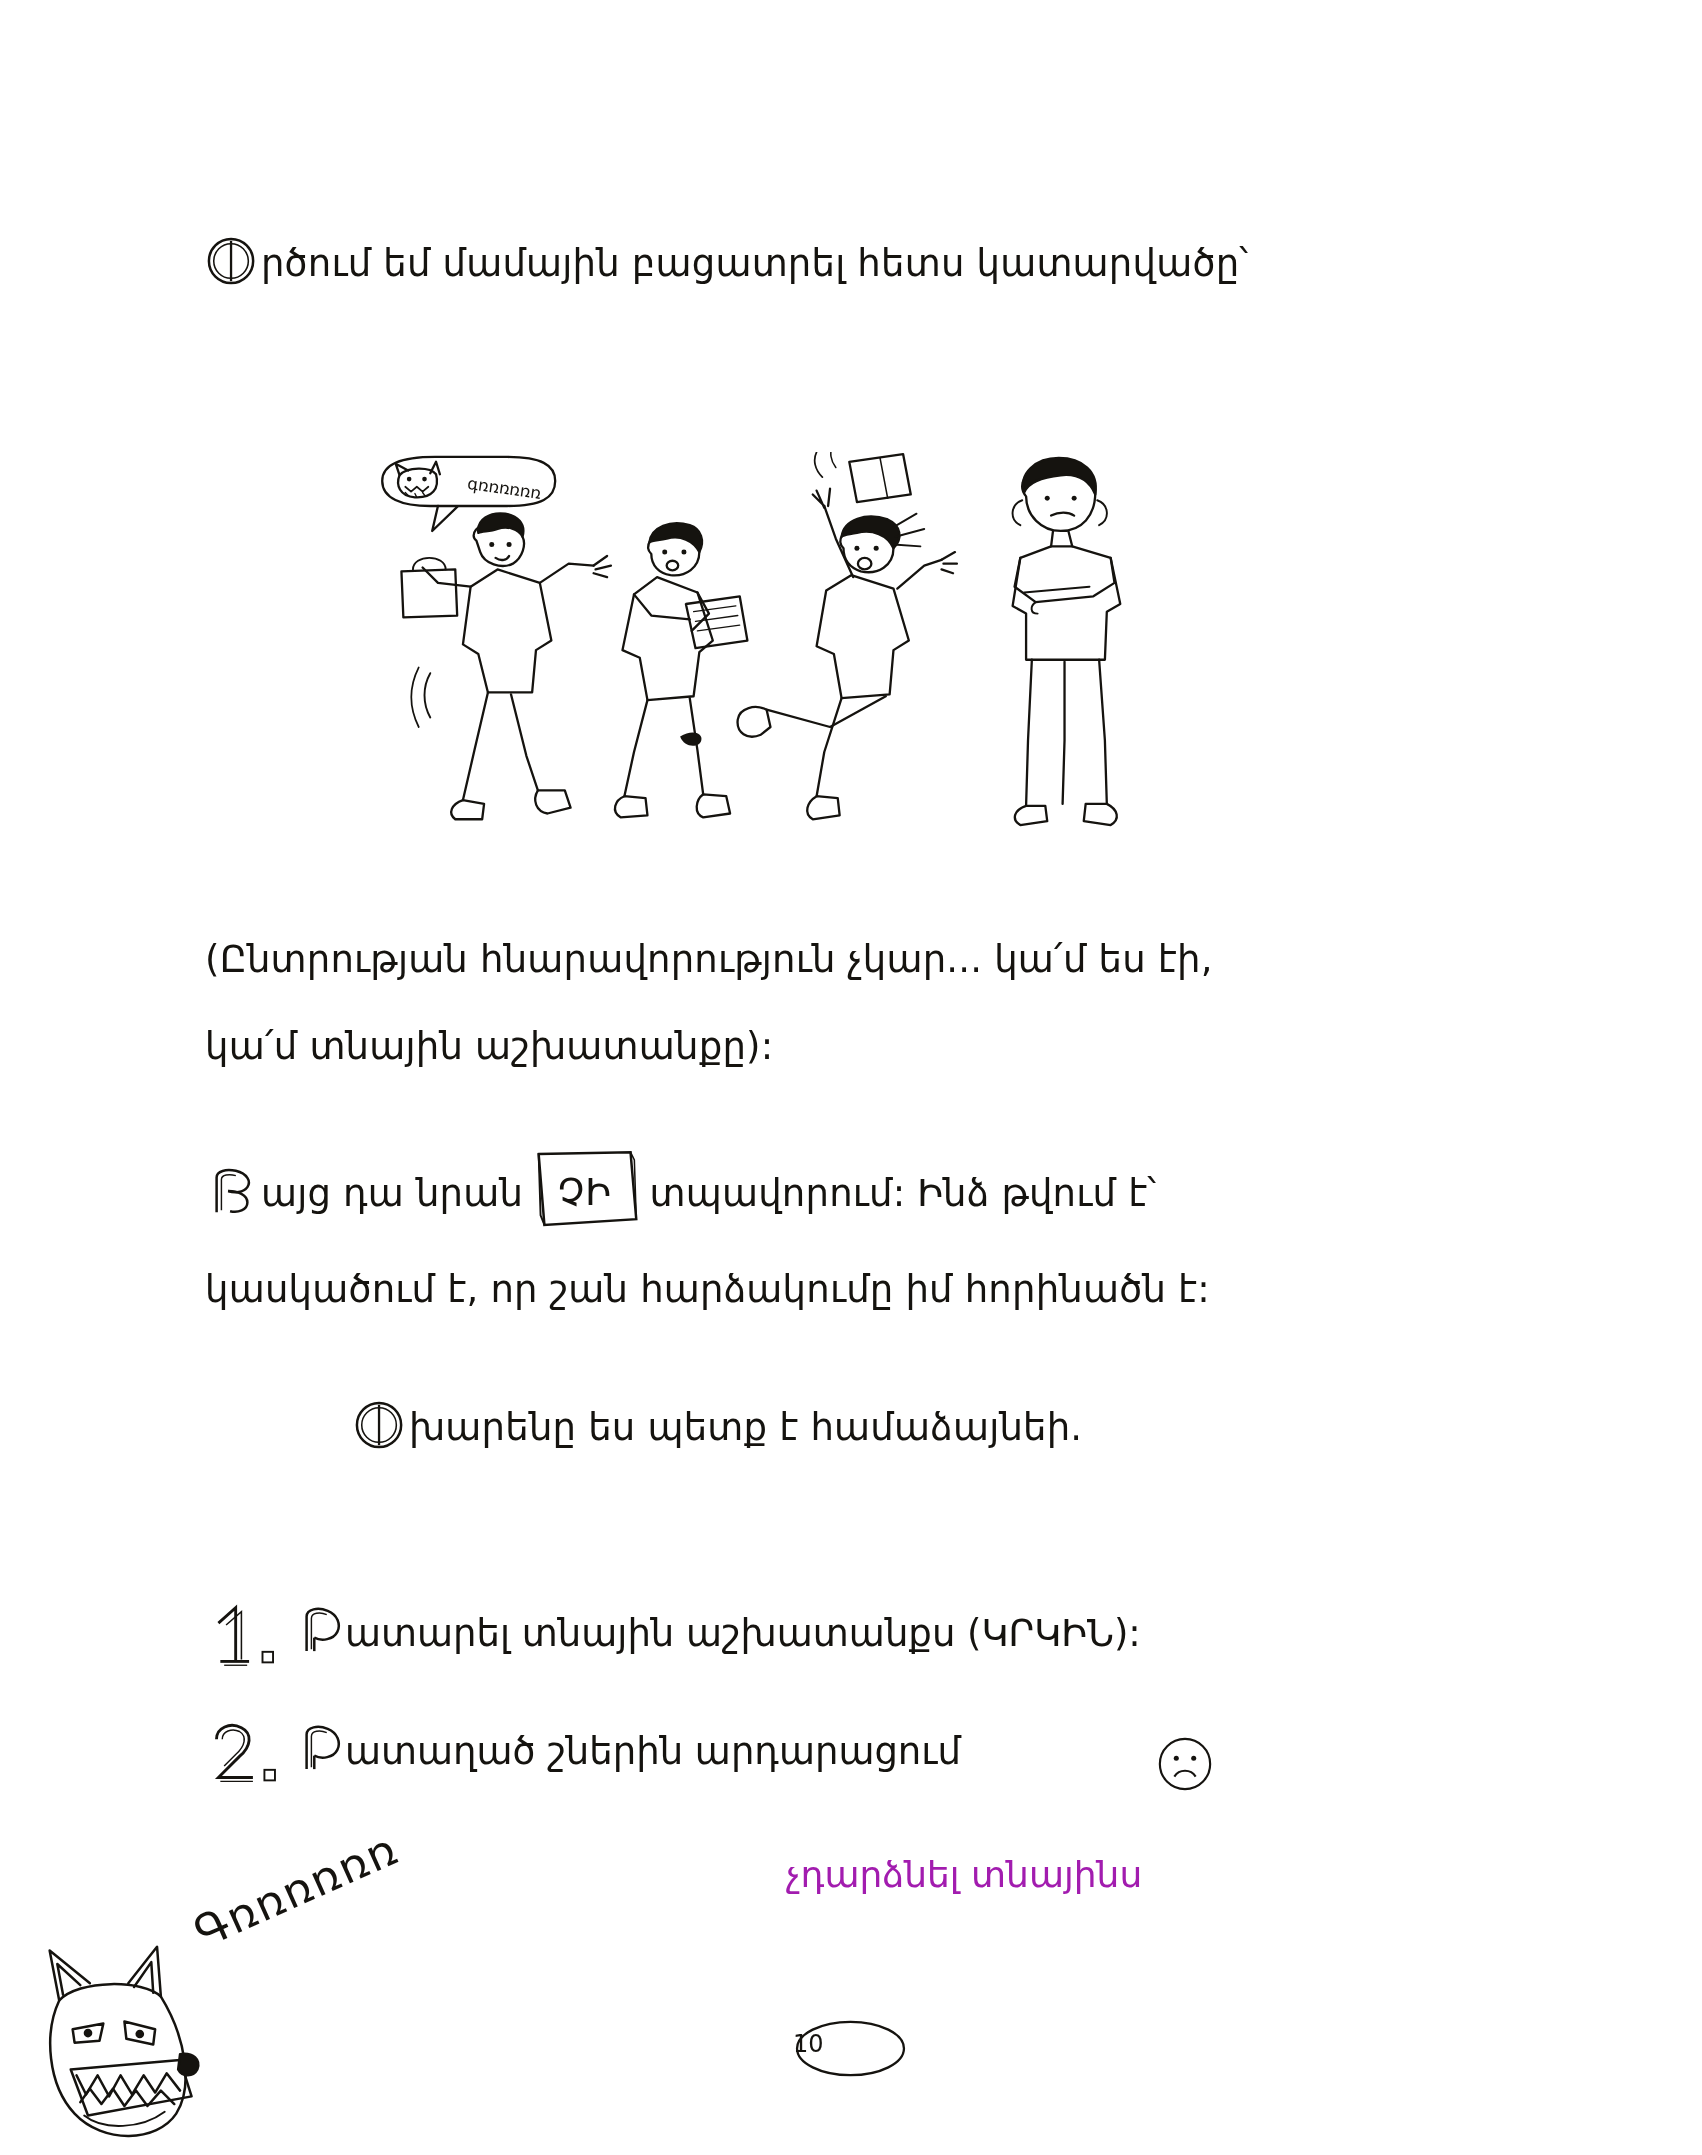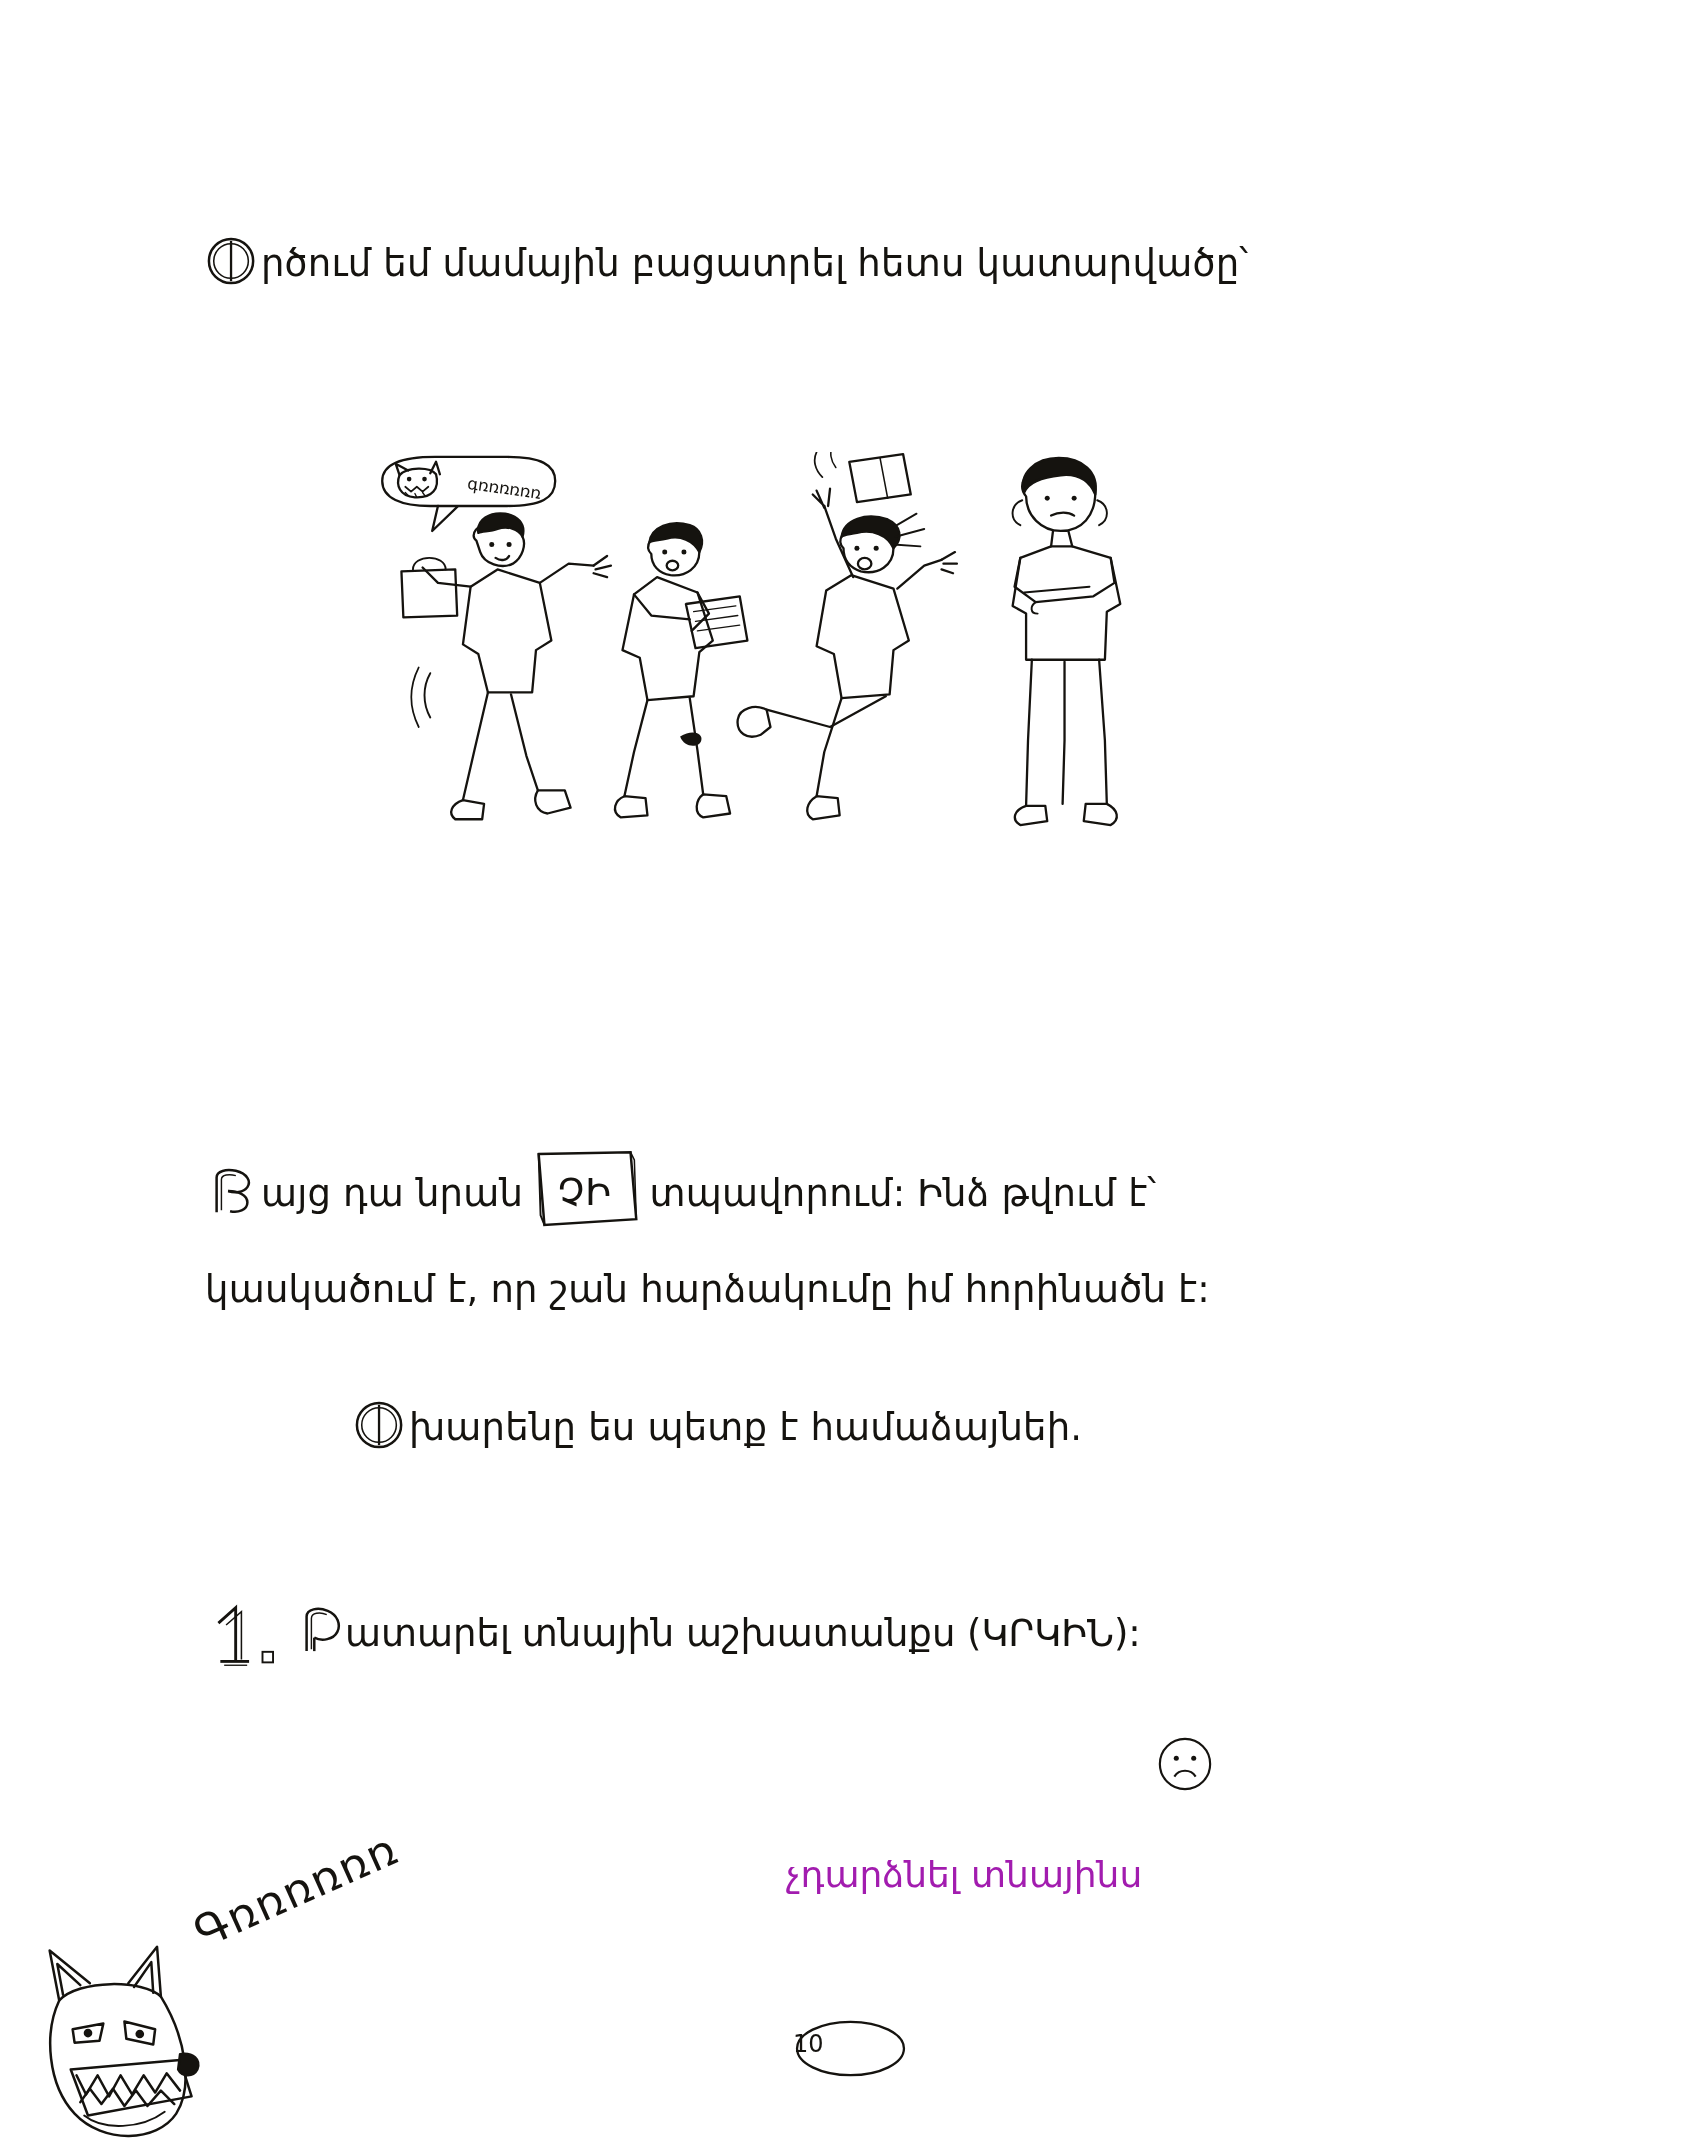--- a/index.html
+++ b/index.html
@@ -307,20 +307,24 @@
 
         <path d="M696 216 L692 300 L690 368"></path>
         <path d="M730 218 L730 300 L728 366"></path>
         <path d="M766 216 L772 300 L774 366"></path>
         <path d="M690 368 C678 372, 674 382, 684 388 L712 384 L710 368 Z"></path>
         <path d="M774 366 C786 372, 788 382, 778 388 L750 384 L752 366 Z"></path>
       </g>
     </svg>
   </div>
 
+  <div class="para" id="p2">
+    <div class="line">(Ընտրության հնարավորություն չկար... կա՛մ ես էի,</div>
+    <div class="line">կա՛մ տնային աշխատանքը):</div>
+  </div>
 
   <div class="para" id="p4">
     <div class="line">
       <span class="dropcap">
         <svg width="54" height="50" viewBox="0 0 56 52">
           <ellipse cx="27" cy="26" rx="23" ry="23" fill="none" stroke="#15130f" stroke-width="2.6"></ellipse>
           <ellipse cx="27" cy="26" rx="18" ry="18" fill="none" stroke="#15130f" stroke-width="1.6"></ellipse>
           <line x1="27" y1="5" x2="27" y2="47" stroke="#15130f" stroke-width="2.4"></line>
         </svg>
       </span><span>խարենը ես պետք է համաձայնեի.</span>
@@ -356,20 +360,34 @@
         <path d="M20 66 L44 66" fill="none" stroke="#15130f" stroke-width="1.4"></path>
         <rect x="60" y="52" width="11" height="11" fill="none" stroke="#15130f" stroke-width="2"></rect>
       </svg>
     </span><span class="listtext"><span class="bigcap"><svg width="48" height="50" viewBox="0 0 50 52">
             <path d="M10 48 L10 12 C10 4, 22 2, 32 6 C42 10, 46 20, 42 28 C38 36, 26 38, 18 34" fill="none" stroke="#15130f" stroke-width="2.6"></path>
             <path d="M15 46 L15 14 C15 8, 24 7, 31 10" fill="none" stroke="#15130f" stroke-width="1.5"></path>
             <path d="M18 34 L18 48" fill="none" stroke="#15130f" stroke-width="2.6"></path>
           </svg></span><span>ատարել տնային աշխատանքս (ԿՐԿԻՆ):</span></span>
   </div>
 
+  <div class="listitem" id="li2">
+    <span class="num">
+      <svg width="92" height="69" viewBox="0 0 96 72">
+        <path d="M12 20 C12 8, 26 2, 38 8 C50 14, 48 28, 36 38 L14 60 L50 60" fill="none" stroke="#15130f" stroke-width="3"></path>
+        <path d="M18 20 C18 12, 28 8, 36 12 C44 17, 42 27, 32 36 L20 48" fill="none" stroke="#15130f" stroke-width="1.5"></path>
+        <path d="M16 64 L50 64" fill="none" stroke="#15130f" stroke-width="1.4"></path>
+        <rect x="62" y="52" width="11" height="11" fill="none" stroke="#15130f" stroke-width="2"></rect>
+      </svg>
+    </span><span class="listtext"><span class="bigcap"><svg width="48" height="50" viewBox="0 0 50 52">
+            <path d="M10 48 L10 12 C10 4, 22 2, 32 6 C42 10, 46 20, 42 28 C38 36, 26 38, 18 34" fill="none" stroke="#15130f" stroke-width="2.6"></path>
+            <path d="M15 46 L15 14 C15 8, 24 7, 31 10" fill="none" stroke="#15130f" stroke-width="1.5"></path>
+            <path d="M18 34 L18 48" fill="none" stroke="#15130f" stroke-width="2.6"></path>
+          </svg></span><span>ատաղած շներին արդարացում</span></span>
+  </div>
 
   <div id="sadface">
     <svg width="60" height="60" viewBox="0 0 62 62" fill="none" stroke="#15130f" stroke-width="2.2">
       <circle cx="31" cy="31" r="26"></circle>
       <circle cx="22" cy="25" r="2.6" fill="#15130f" stroke="none"></circle>
       <circle cx="40" cy="25" r="2.6" fill="#15130f" stroke="none"></circle>
       <path d="M20 44 C25 36, 37 36, 42 44"></path>
     </svg>
   </div>
 

